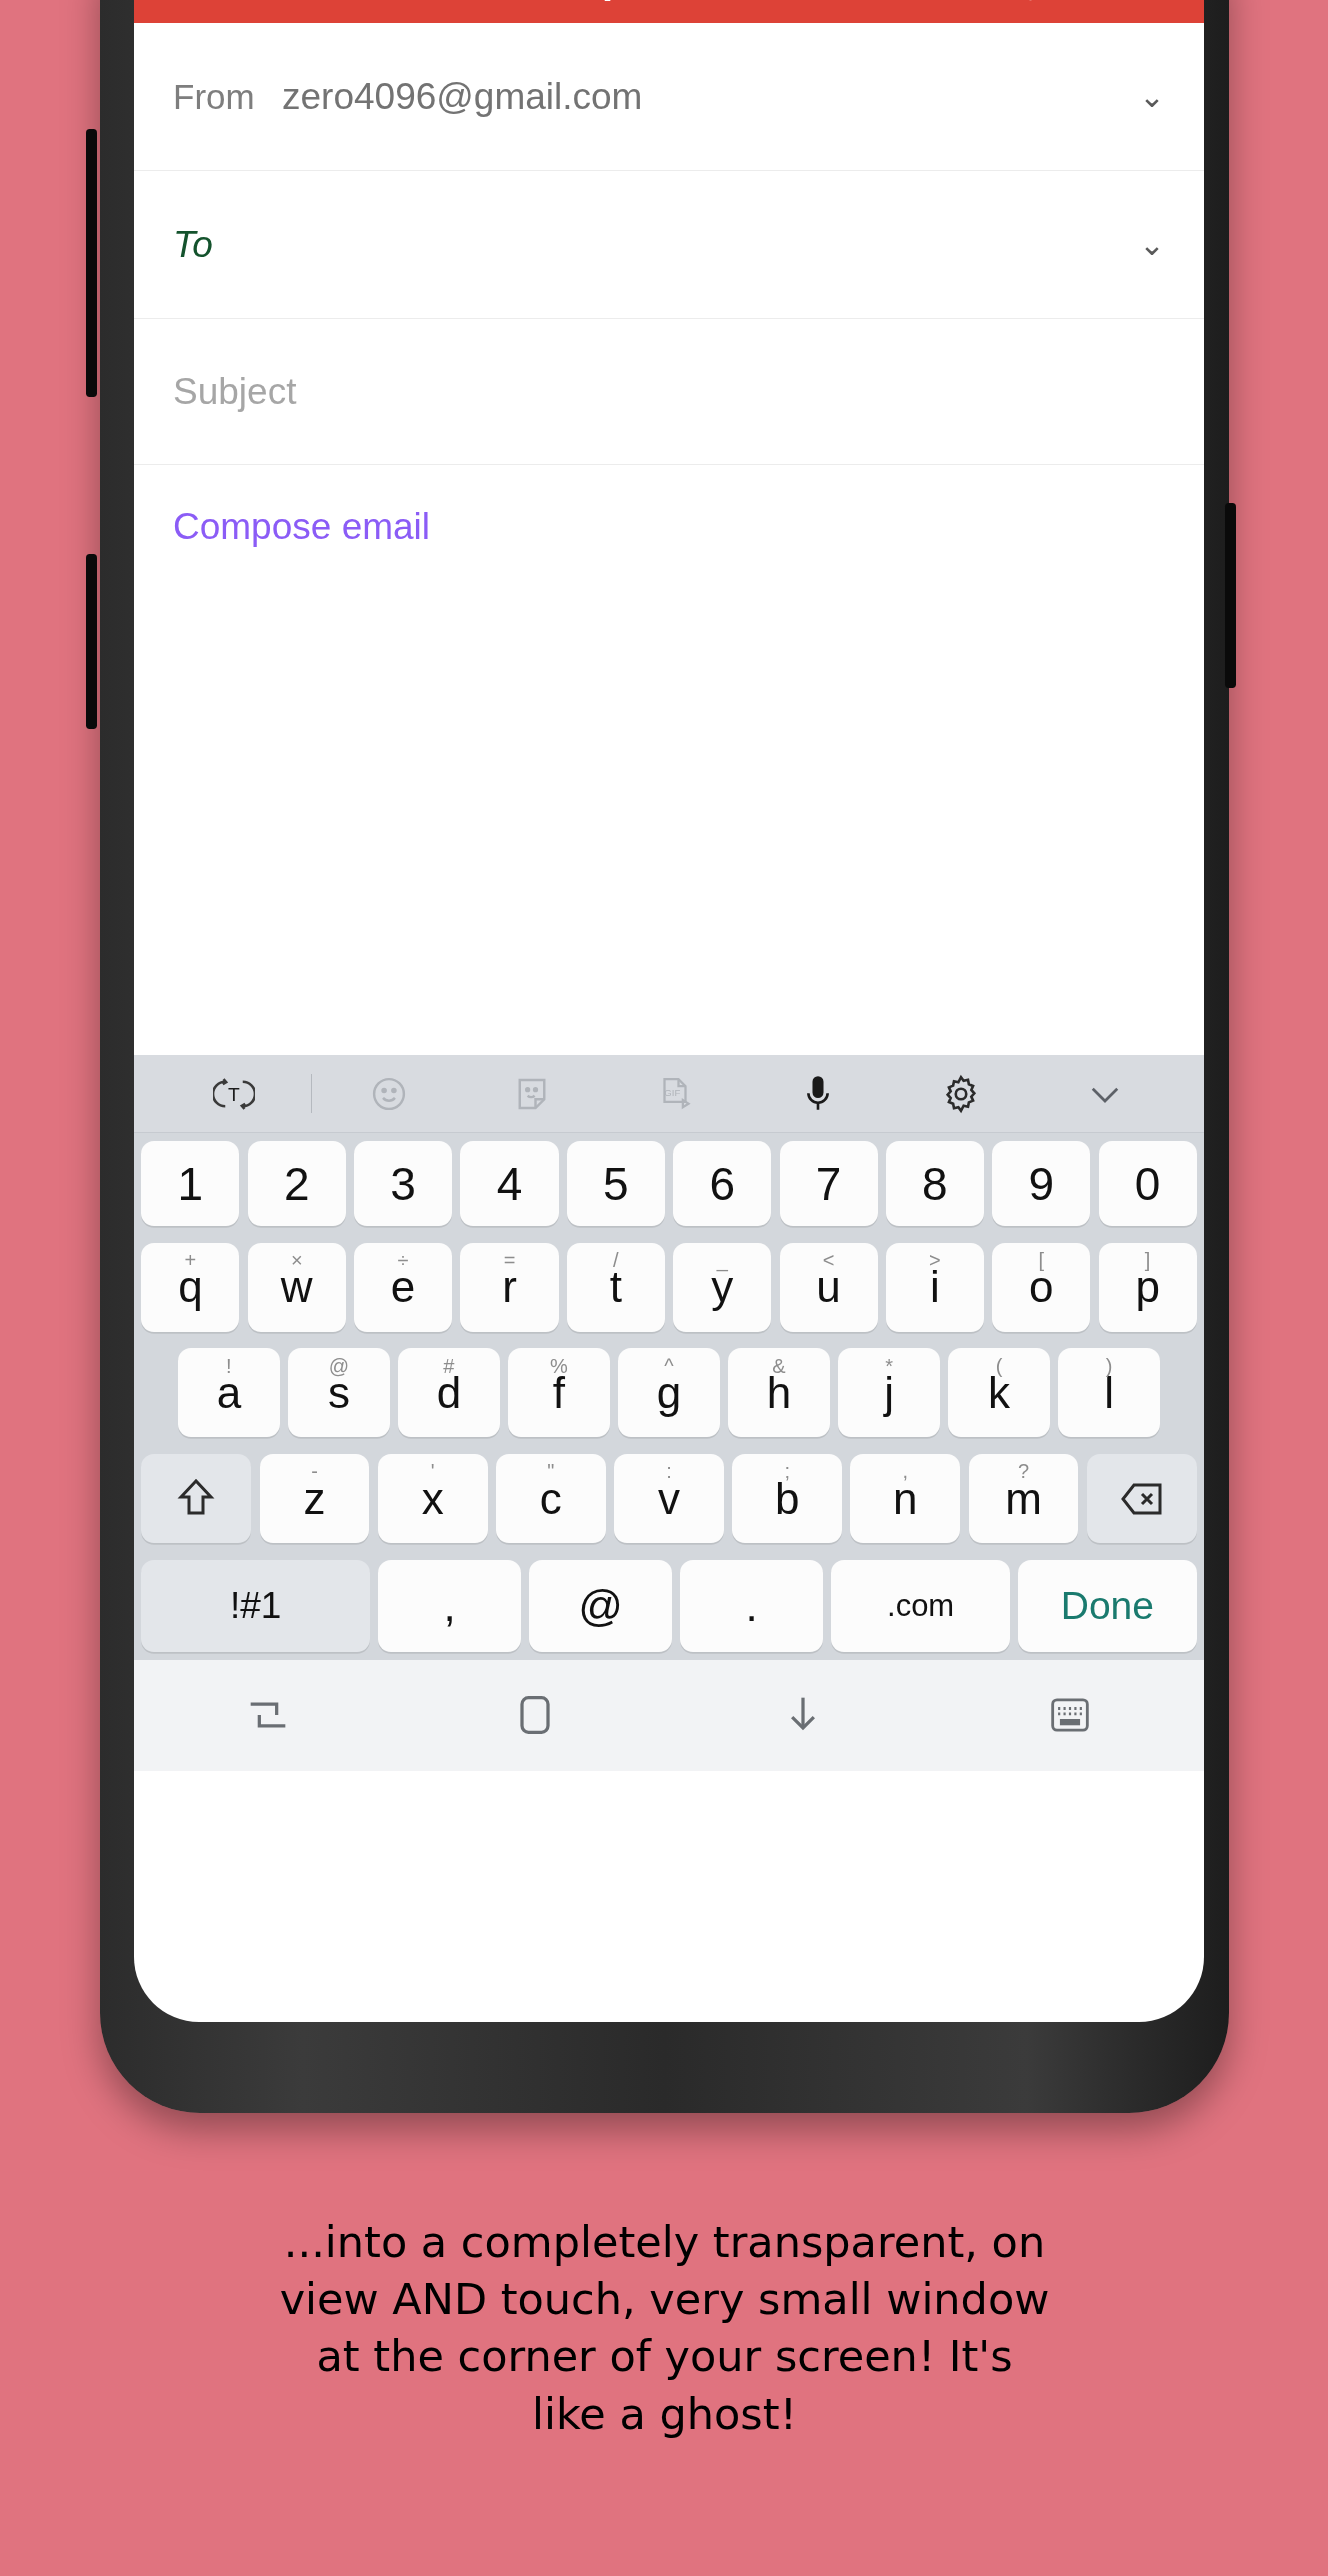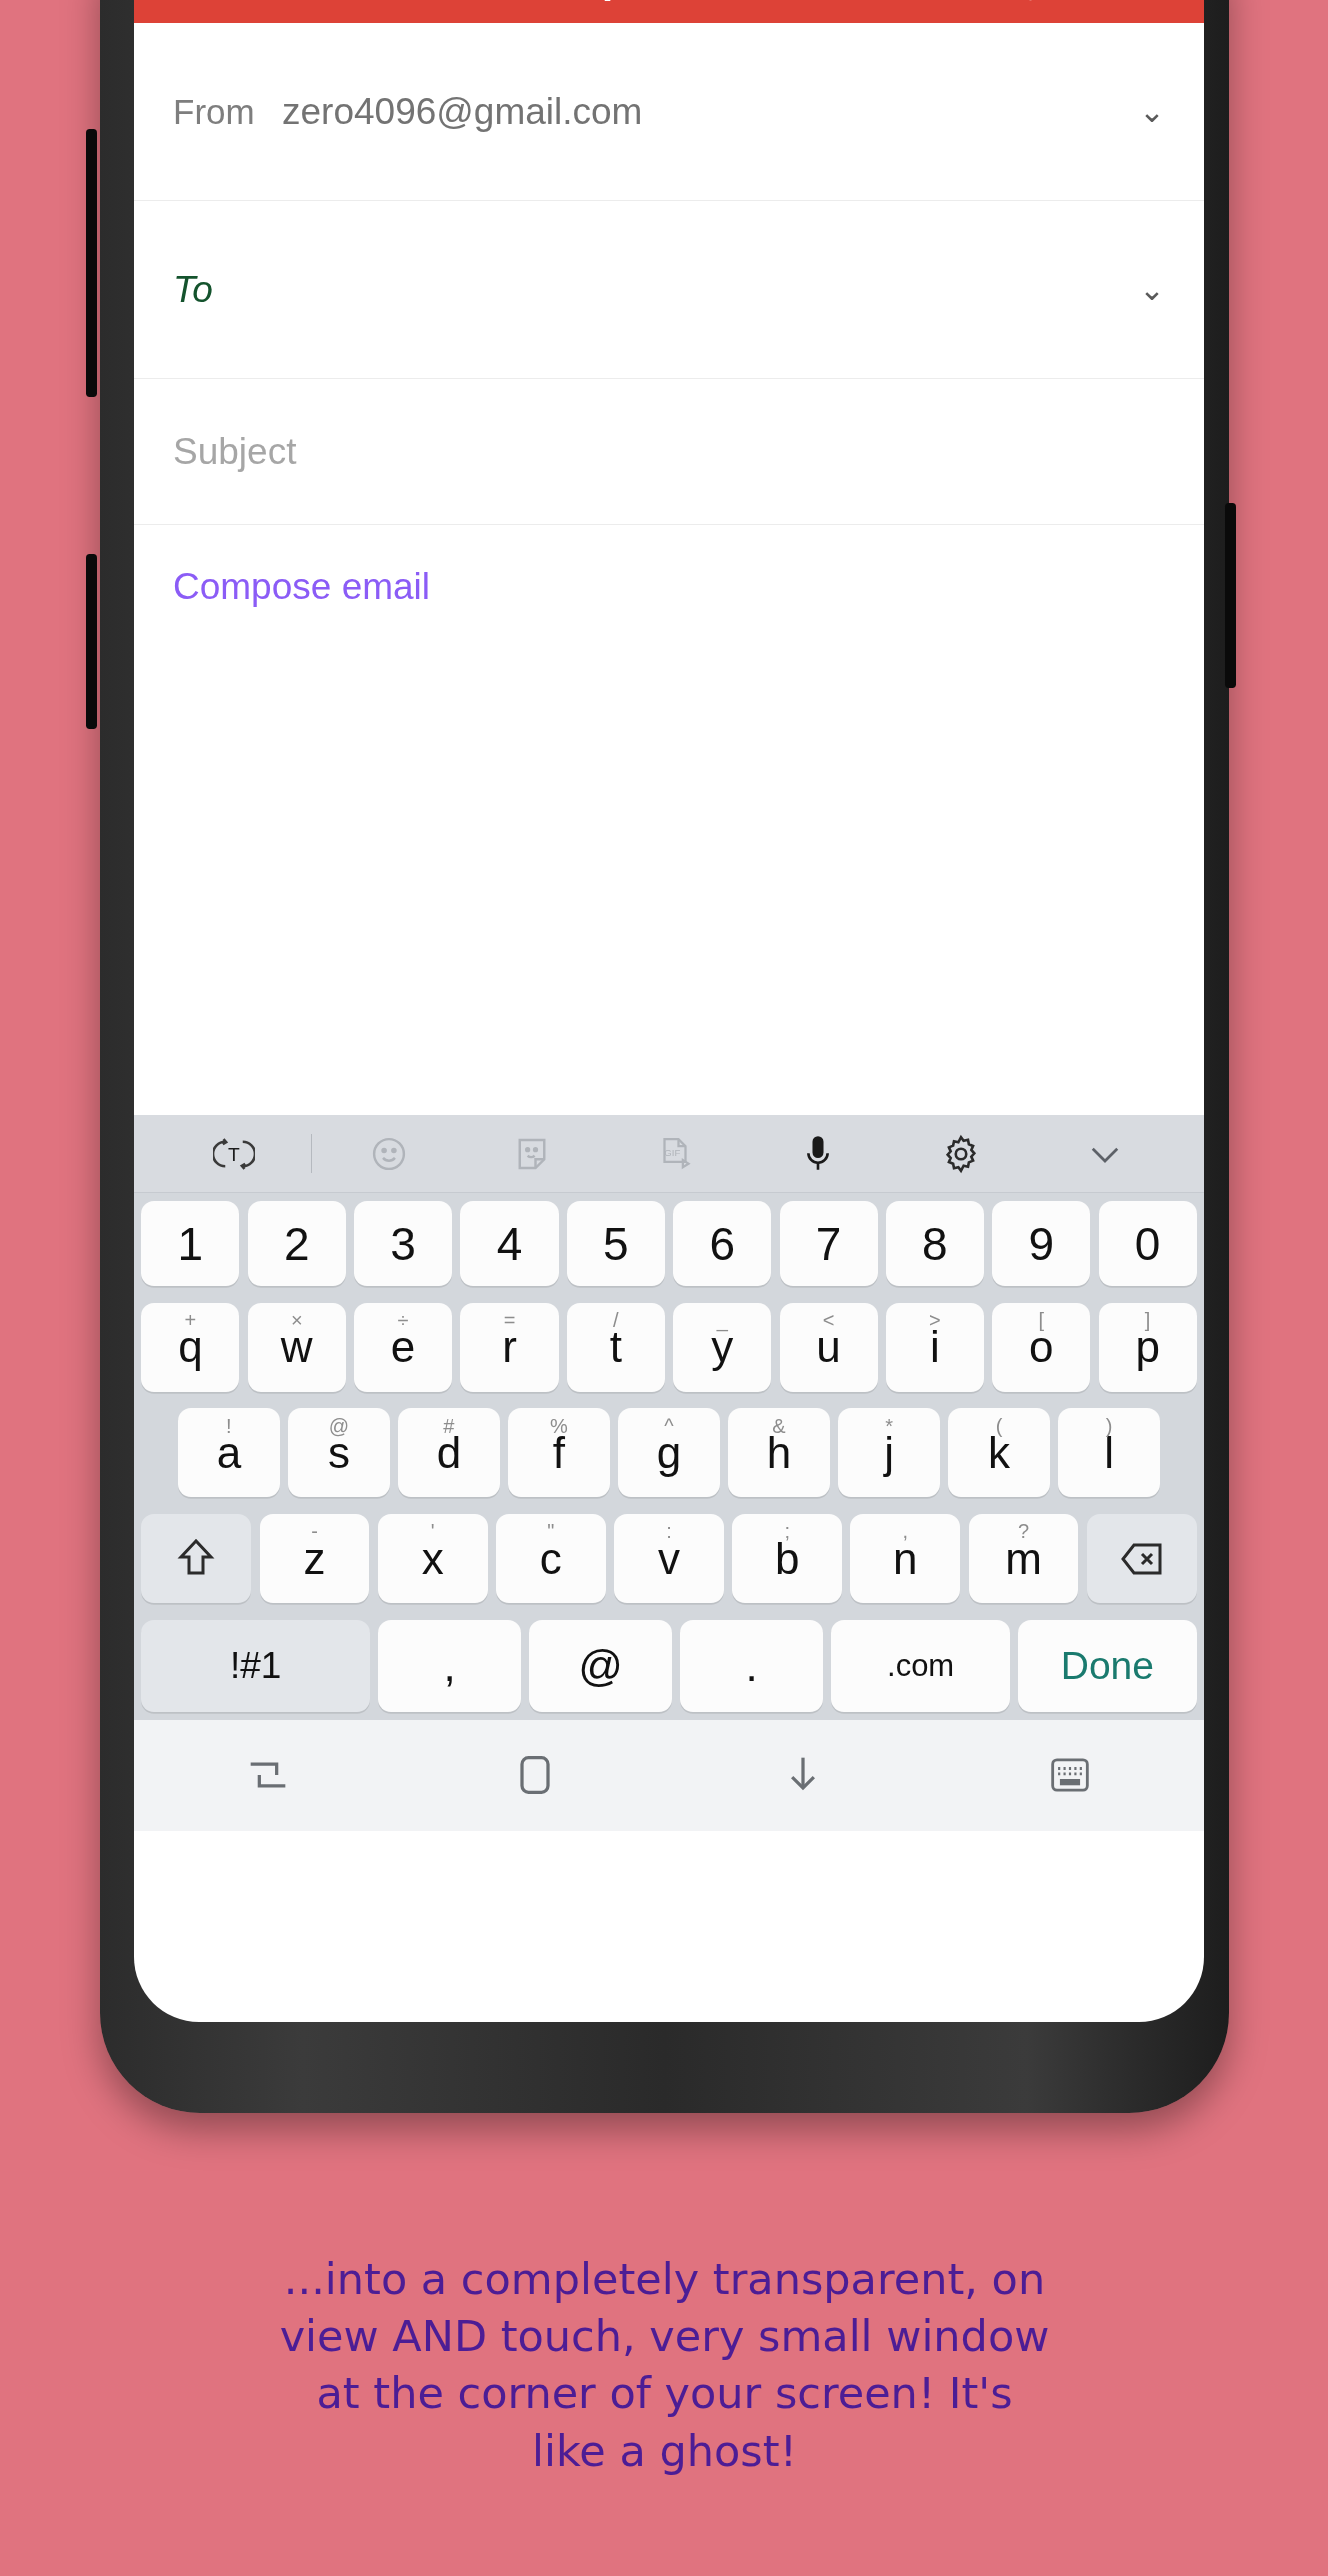--- a/index.html
+++ b/index.html
@@ -39,21 +39,21 @@
   }
   .bar-act{ width:68px; height:55px; margin-top:-26px; }
   .bar-act svg{ width:41px; height:41px; fill:#fff; }
   #overflow-icon{ width:48px; }
 
   
   .field{
     position:relative; display:flex; align-items:center;
     padding:0 39px; border-bottom:0.9px solid #ececec; background:#fff;
   }
-  #from-field,#to-field{ height:178px; }
+  #from-field,#to-field{ height:148px; }
   #subject-field{ height:146px; }
   .flabel{ font-size:35px; color:#8c8c8c; }
   #from-label{ color:#7e7e7e; width:109px; }
   #from-value{ font-size:37px; color:#737373; }
   #to-label{ font-size:37px; color:#14532d;font-style:italic; }
   #subject-placeholder{ font-size:37px; color:#a6a6a6; }
   .chev{ margin-left:auto; font-size:31px; color:#5a5a5a; }
   #body-field{
     height:590px; background:#fff; padding:41px 39px 0 39px;
   }
@@ -95,22 +95,22 @@
   
   #nav-bar{
     height:111px; background:#f2f3f5; display:flex; align-items:center;
   }
   .nav{ flex:1; display:flex; align-items:center; justify-content:center; }
   .nav svg{ width:52px; height:52px; }
 
   
   #caption{
     position:absolute; left:0; right:0; top:2214px;
-    text-align:center; color:#4c1d95; font-size:43px; line-height:1.33;
-    font-weight:400; padding:0 111px; font-family:"DejaVu Sans", sans-serif;margin-top:37px;
+    text-align:center; color:#000000; font-size:43px; line-height:1.33;
+    font-weight:400; padding:0 111px; font-family:"DejaVu Sans", sans-serif;
   }
   #caption div{ white-space:nowrap; }
 </style>
 </head>
 <body>
 
 <div id="phone-frame"></div>
 <div class="side-btn" id="volume-up-button"></div>
 <div class="side-btn" id="bixby-button"></div>
 <div class="side-btn" id="power-button"></div>

